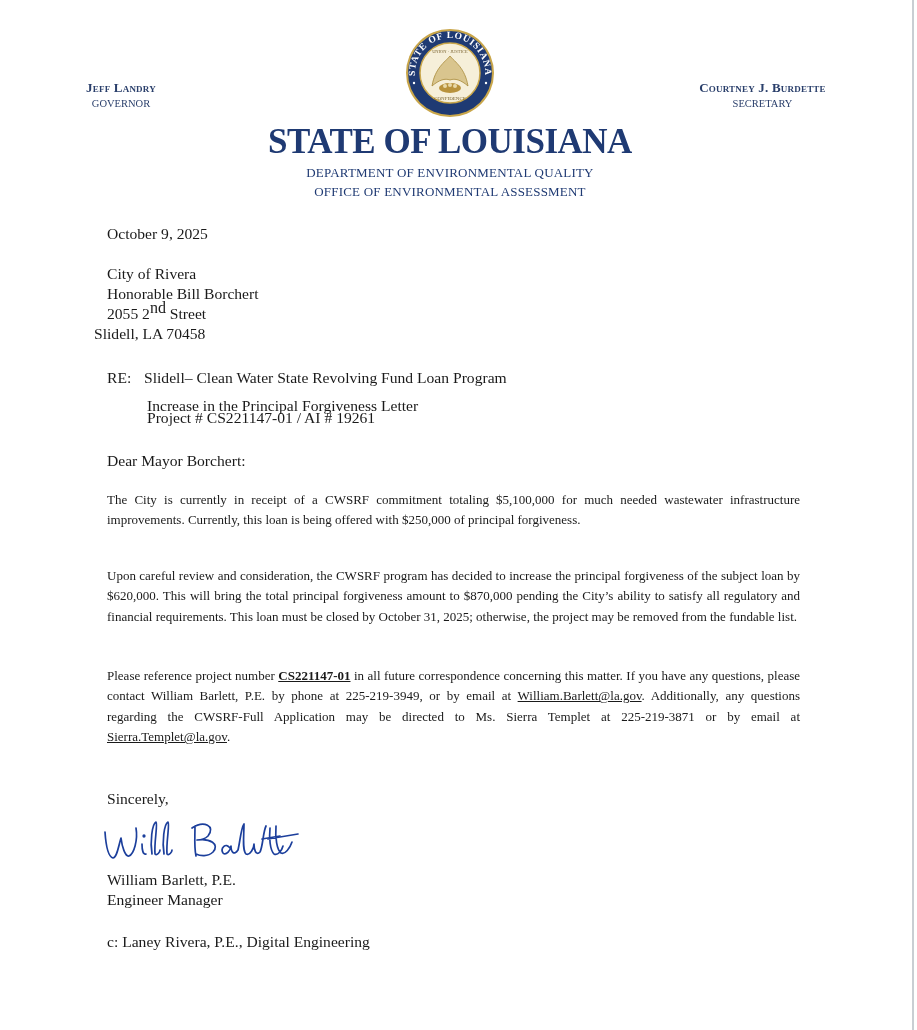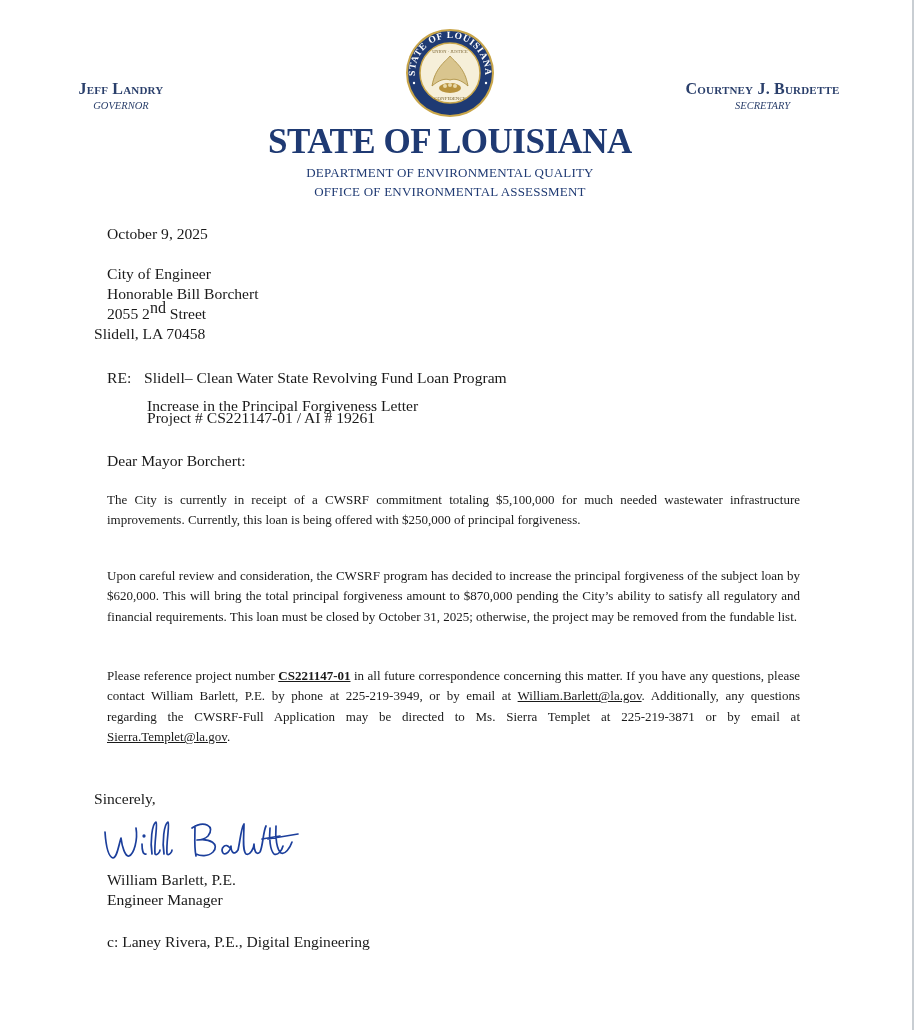--- a/index.html
+++ b/index.html
@@ -2,22 +2,22 @@
 <html><head>
   <meta charset="utf-8">
   <style>
     html, body { margin: 0; padding: 0; }
     body {
       width: 917px; height: 1030px; background: #ffffff; position: relative; overflow: hidden;
       font-family: "Liberation Serif", serif; color: #1a1a1a;
     }
     .edge-line { position: absolute; left: 912px; top: 0; width: 2px; height: 1030px; background: #c9ced3; }
     .hdr-name { position: absolute; text-align: center; color: #2a3f6b; font-family: "Liberation Serif", serif; }
-    .hdr-name .nm { font-weight: bold; font-size: 16px; font-variant: small-caps; letter-spacing: 0.2px; }
-    .hdr-name .tt { font-size: 10.5px; margin-top: 2px; font-style: italic; }
+    .hdr-name .nm { font-weight: bold; font-size: 13px; font-variant: small-caps; letter-spacing: 0.2px; }
+    .hdr-name .tt { font-size: 10.5px; margin-top: 2px; }
     #gov { left: 66px; top: 80px; width: 110px; }
     #sec { left: 670px; top: 80px; width: 185px; }
     .seal { position: absolute; left: 405px; top: 28px; width: 90px; height: 90px; }
     .state-title { position: absolute; left: 0; width: 900px; top: 122px; text-align: center;
       font-size: 35px; font-weight: bold; color: #1f3a73; letter-spacing: -0.5px; font-family: "Liberation Serif", serif; }
     .dept { position: absolute; left: 0; width: 900px; text-align: center; font-size: 13px; font-weight: normal; color: #1f3a73; letter-spacing: 0.2px; }
     #dept1 { top: 165px; }
     #dept2 { top: 184px; }
     .txt { position: absolute; font-size: 15.6px; line-height: 20px; white-space: nowrap; }
     .para { position: absolute; left: 107px; width: 693px; font-size: 13px; line-height: 20.3px; text-align: justify; text-align-last: left; }
@@ -62,38 +62,38 @@
   <div class="nm">Courtney J. Burdette</div>
   <div class="tt">SECRETARY</div>
 </div>
 
 <div class="state-title">STATE OF LOUISIANA</div>
 <div id="dept1" class="dept">DEPARTMENT OF ENVIRONMENTAL QUALITY</div>
 <div id="dept2" class="dept">OFFICE OF ENVIRONMENTAL ASSESSMENT</div>
 
 <div class="txt" style="left:107px; top:224px;">October 9, 2025</div>
 
-<div class="txt" style="left:107px; top:264px;">City of Engineer</div>
+<div class="txt" style="left:107px; top:264px;">City of Rivera</div>
 <div class="txt" style="left:107px; top:284px;">Honorable Bill Borchert</div>
 <div class="txt" style="left:107px; top:304px;"><span>2055 2</span><sup>nd</sup><span> Street</span></div>
 <div class="txt" style="left:94px; top:324px;">Slidell, LA 70458</div>
 
 <div class="txt" style="left:107px; top:368px;">RE:</div>
 <div class="txt" style="left:144px; top:368px;">Slidell– Clean Water State Revolving Fund Loan Program</div>
 <div class="txt" style="left:147px; top:396px;">Increase in the Principal Forgiveness Letter</div>
 <div class="txt" style="left:147px; top:408px;">Project # CS221147-01 / AI # 19261</div>
 
 <div class="txt" style="left:107px; top:451px;">Dear Mayor Borchert:</div>
 
 <div class="para" style="top:490px;">The City is currently in receipt of a CWSRF commitment totaling $5,100,000 for much needed wastewater infrastructure improvements. Currently, this loan is being offered with $250,000 of principal forgiveness.</div>
 <div class="para" style="top:566px;">Upon careful review and consideration, the CWSRF program has decided to increase the principal forgiveness of the subject loan by $620,000. This will bring the total principal forgiveness amount to $870,000 pending the City’s ability to satisfy all regulatory and financial requirements. This loan must be closed by October 31, 2025; otherwise, the project may be removed from the fundable list.</div>
 
 <div class="para" style="top:666px;"><span>Please reference project number </span><span class="b">CS221147-01</span><span> in all future correspondence concerning this matter. If you have any questions, please contact William Barlett, P.E. by phone at 225-219-3949, or by email at </span><span class="link">William.Barlett@la.gov</span><span>.  Additionally, any questions regarding the CWSRF-Full Application may be directed to Ms. Sierra Templet at 225-219-3871 or by email at </span><span class="link">Sierra.Templet@la.gov</span><span>.</span></div>
 
-<div class="txt" style="left:94px; top:789px;text-align:center;">Sincerely,</div>
+<div class="txt" style="left:107px; top:789px;text-align:center;">Sincerely,</div>
 
 <svg class="sig" viewBox="0 0 220 55">
   <g fill="none" stroke="#1c3f9c" stroke-width="1.7" stroke-linecap="round" stroke-linejoin="round">
     <path d="M5 20 C6 35, 9 45, 13 46 C17 46, 19 32, 21 26 C22 34, 25 45, 29 44 C34 42, 38 28, 36 16"></path>
     <path d="M42 32 C42 38, 43 43, 46 42"></path>
     <circle cx="44" cy="24" r="0.8" fill="#1c3f9c"></circle>
     <path d="M52 42 C50 30, 52 12, 56 10 C58 12, 54 30, 55 42 C57 44, 60 40, 60 38"></path>
     <path d="M64 42 C62 30, 64 12, 68 10 C70 12, 66 30, 67 42 C69 44, 72 40, 72 38"></path>
     <path d="M95 14 C95 25, 94 35, 96 44 M92 16 C104 8, 116 14, 108 24 C104 28, 98 28, 97 28 C110 26, 120 32, 113 40 C108 45, 100 44, 96 42"></path>
     <path d="M130 36 C126 30, 120 36, 123 41 C126 44, 131 38, 131 34 C131 40, 134 44, 138 38 C140 30, 141 16, 144 12 C144 24, 142 38, 146 42 C150 44, 154 36, 154 32 C154 38, 156 44, 160 40 C163 34, 163 20, 166 14 M162 27 L180 24"></path>

